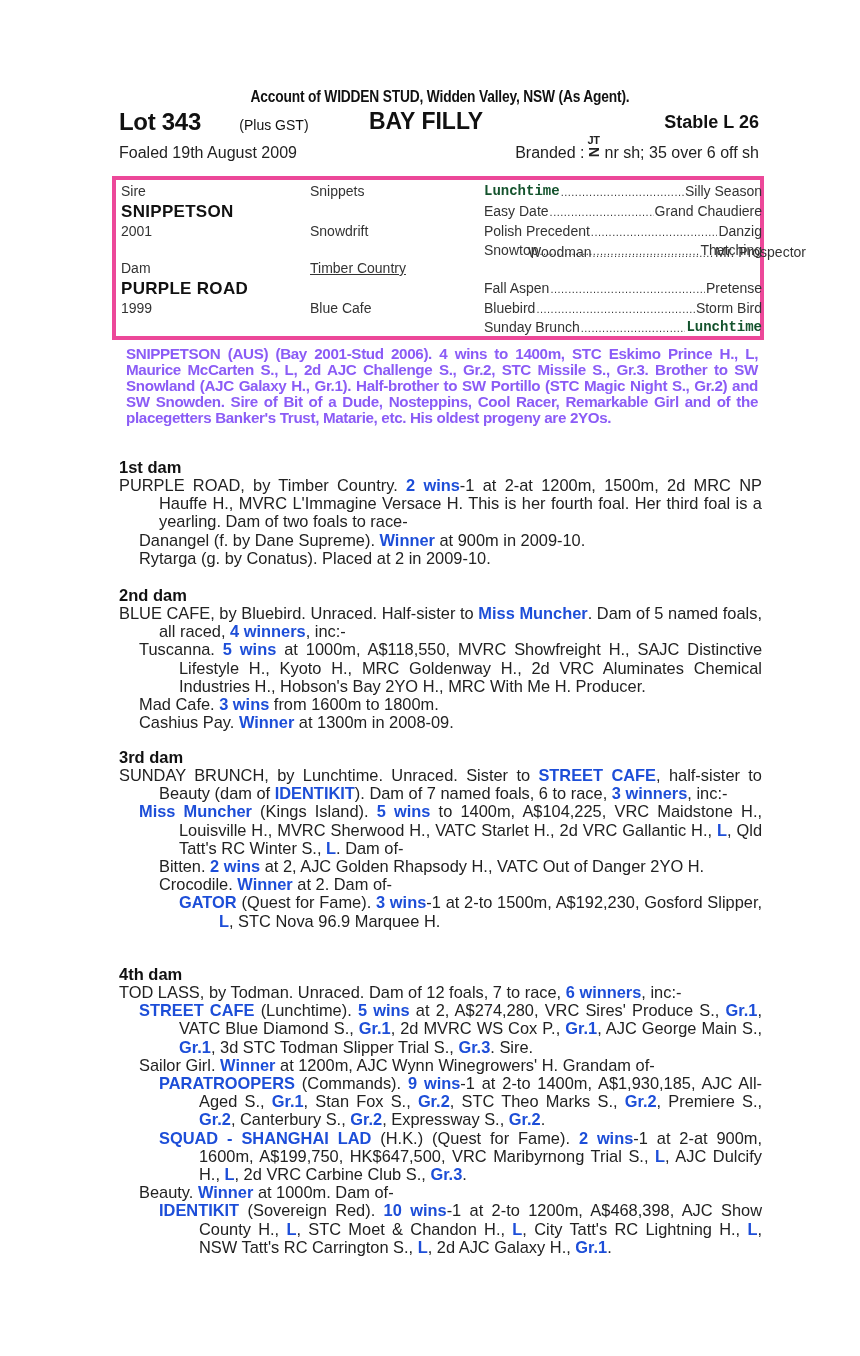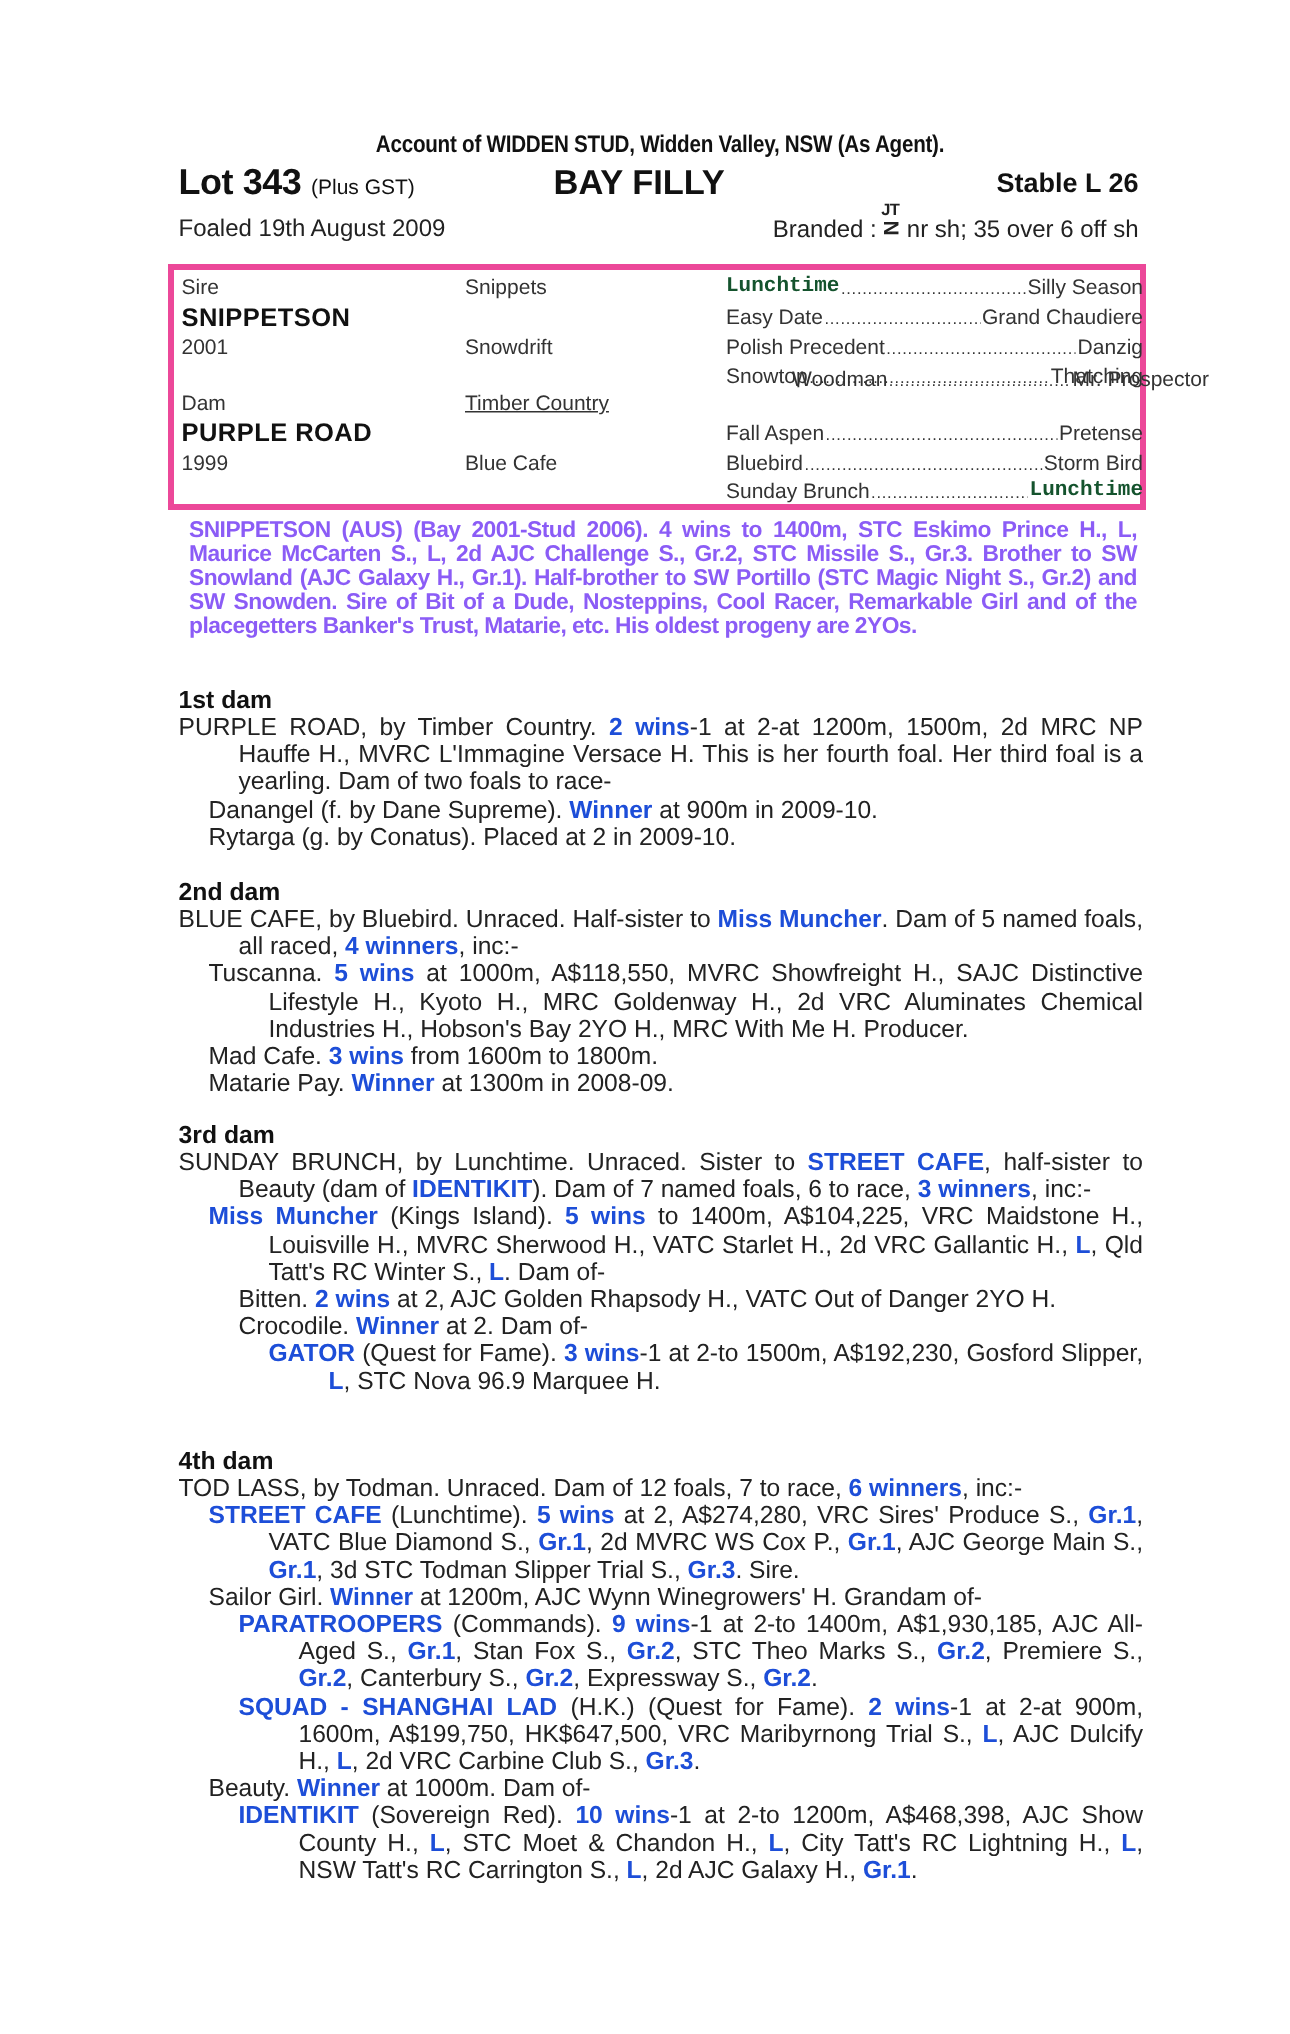--- a/index.html
+++ b/index.html
@@ -1,21 +1,21 @@
 <!DOCTYPE html>
 <html><head>
 <meta charset="utf-8">
 <style>
   html, body { margin: 0; padding: 0; background: #ffffff; }
   body { width: 860px; height: 1356px; position: relative; overflow: hidden; color: #111; font-family: "Liberation Sans", sans-serif; }
   .page { position: absolute; left: 119px; top: 88px; width: 642px; }
   .account { text-align: center; font-weight: bold; font-size: 16px; letter-spacing: -0.2px; transform: scaleX(0.86); transform-origin: center; white-space: nowrap; margin-left: 0; }
   .titlerow { position: relative; height: 28px; margin-top: 2px; }
   .lot { position: absolute; left: 0; top: 0; font-weight: bold; font-size: 24px; letter-spacing: -0.3px; }
-  .lot .gst { font-weight: normal; font-size: 14px; letter-spacing: 0; }
+  .lot .gst { font-weight: normal; font-size: 14px; letter-spacing: 0; margin-left: 32px; }
   .sex { position: absolute; left: 250px; top: 0; font-weight: bold; font-size: 23px; }
   .stable { position: absolute; right: 2px; top: 4px; font-weight: bold; font-size: 18px; }
   .foaledrow { position: relative; height: 26px; font-size: 16px; color: #222; }
   .foaled { position: absolute; left: 0; top: 8px; }
   .branded { position: absolute; right: 2px; top: 8px; white-space: nowrap; }
   .brandmark { display: inline-block; position: relative; width: 14px; height: 16px; vertical-align: -2px; margin: 0 3px; text-decoration: underline; }
   .brandmark .jt { position: absolute; left: 0; top: -10px; font-size: 11px; font-weight: bold; letter-spacing: -0.5px; }
   .brandmark .n { position: absolute; left: 1px; top: 2px; font-size: 14px; font-weight: bold; transform: rotate(90deg); line-height: 12px; }
 
   .ped { position: absolute; left: 112px; top: 176px; width: 652px; height: 164px; border: 4px solid #ec4899; box-sizing: border-box; font-size: 14px; color: #333; }
@@ -120,21 +120,21 @@
       <h3>1st dam</h3>
       <div class="para lvl0"><span>PURPLE ROAD, by Timber Country. </span><b>2 wins</b><span>-1 at 2-at 1200m, 1500m, 2d MRC NP Hauffe H., MVRC L'Immagine Versace H. This is her fourth foal. Her third foal is a yearling. Dam of two foals to race-</span></div>
       <div class="para lvl1"><span>Danangel (f. by Dane Supreme). </span><b>Winner</b><span> at 900m in 2009-10.</span></div>
       <div class="para lvl1"><span>Rytarga (g. by Conatus). Placed at 2 in 2009-10.</span></div>
     </div>
     <div class="section" style="top: 586px;">
       <h3>2nd dam</h3>
       <div class="para lvl0"><span>BLUE CAFE, by Bluebird. Unraced. Half-sister to </span><b>Miss Muncher</b><span>. Dam of 5 named foals, all raced, </span><b>4 winners</b><span>, inc:-</span></div>
       <div class="para lvl1"><span>Tuscanna. </span><b>5 wins</b><span> at 1000m, A$118,550, MVRC Showfreight H., SAJC Distinctive Lifestyle H., Kyoto H., MRC Goldenway H., 2d VRC Aluminates Chemical Industries H., Hobson's Bay 2YO H., MRC With Me H. Producer.</span></div>
       <div class="para lvl1"><span>Mad Cafe. </span><b>3 wins</b><span> from 1600m to 1800m.</span></div>
-      <div class="para lvl1"><span>Matarie Pay. </span><b>Winner</b><span> at 1300m in 2008-09.</span></div>
+      <div class="para lvl1"><span>Cashius Pay. </span><b>Winner</b><span> at 1300m in 2008-09.</span></div>
     </div>
     <div class="section" style="top: 748px;">
       <h3>3rd dam</h3>
       <div class="para lvl0"><span>SUNDAY BRUNCH, by Lunchtime. Unraced. Sister to </span><b>STREET CAFE</b><span>, half-sister to Beauty (dam of </span><b>IDENTIKIT</b><span>). Dam of 7 named foals, 6 to race, </span><b>3 winners</b><span>, inc:-</span></div>
       <div class="para lvl1"><b>Miss Muncher</b><span> (Kings Island). </span><b>5 wins</b><span> to 1400m, A$104,225, VRC Maidstone H., Louisville H., MVRC Sherwood H., VATC Starlet H., 2d VRC Gallantic H., </span><b>L</b><span>, Qld Tatt's RC Winter S., </span><b>L</b><span>. Dam of-</span></div>
       <div class="para lvl2"><span>Bitten. </span><b>2 wins</b><span> at 2, AJC Golden Rhapsody H., VATC Out of Danger 2YO H.</span></div>
       <div class="para lvl2"><span>Crocodile. </span><b>Winner</b><span> at 2. Dam of-</span></div>
       <div class="para lvl3"><b>GATOR</b><span> (Quest for Fame). </span><b>3 wins</b><span>-1 at 2-to 1500m, A$192,230, Gosford Slipper, </span><b>L</b><span>, STC Nova 96.9 Marquee H.</span></div>
     </div>
     <div class="section" style="top: 965px;">

